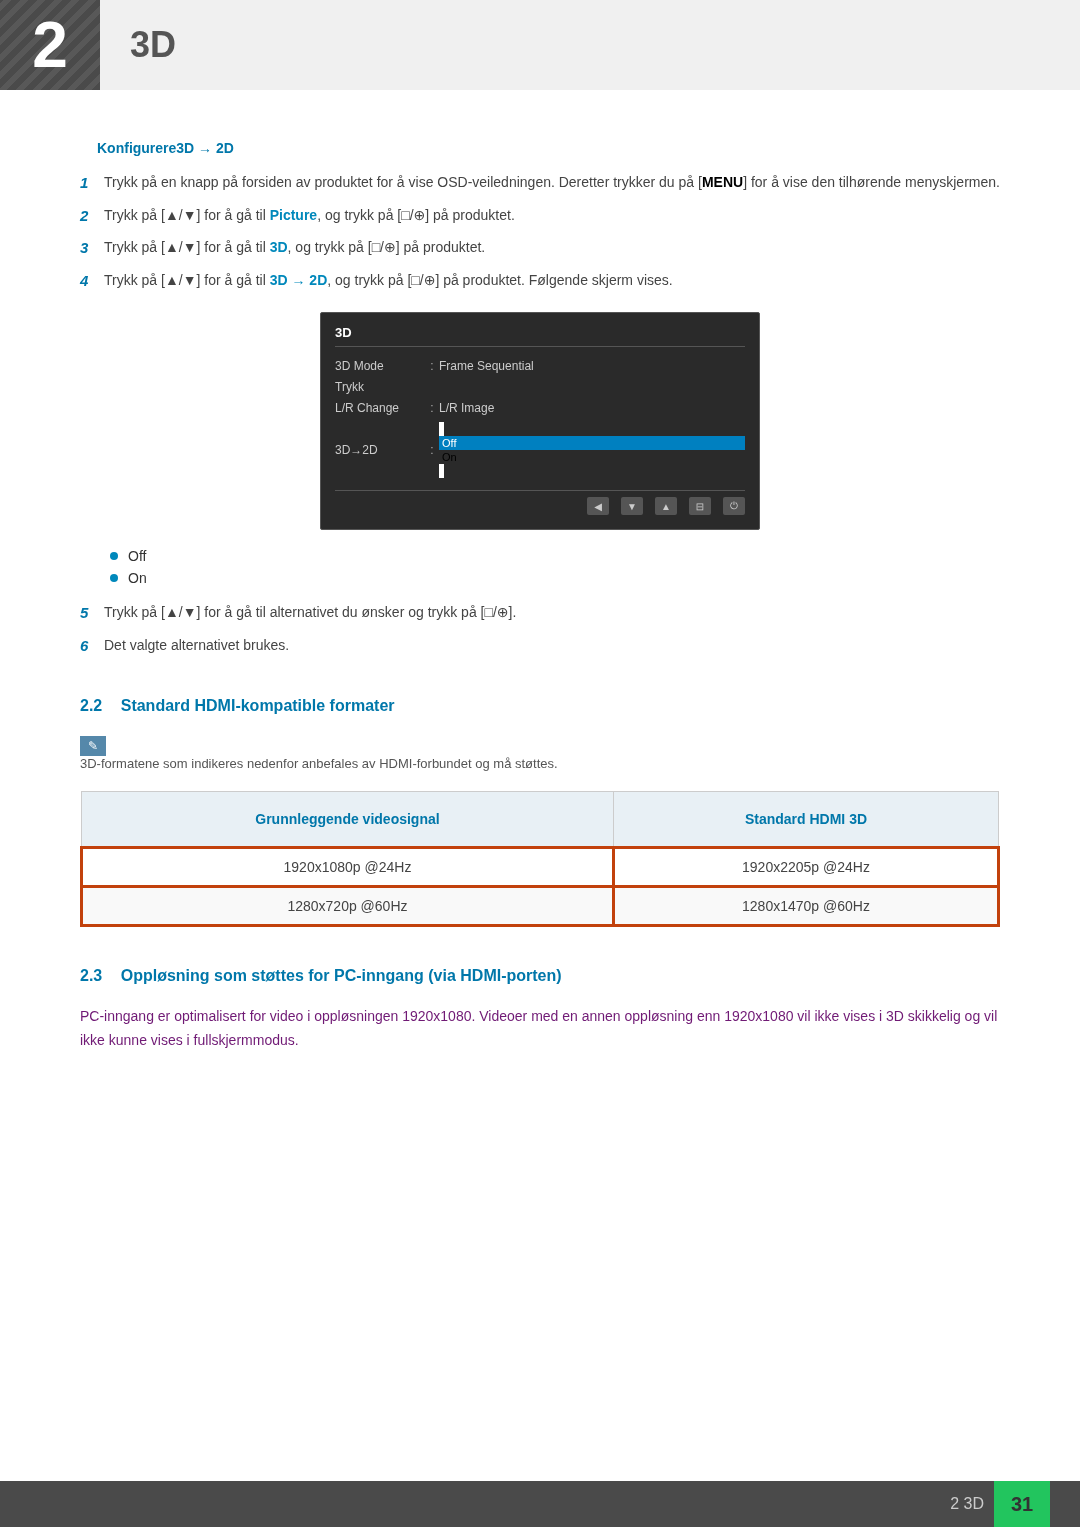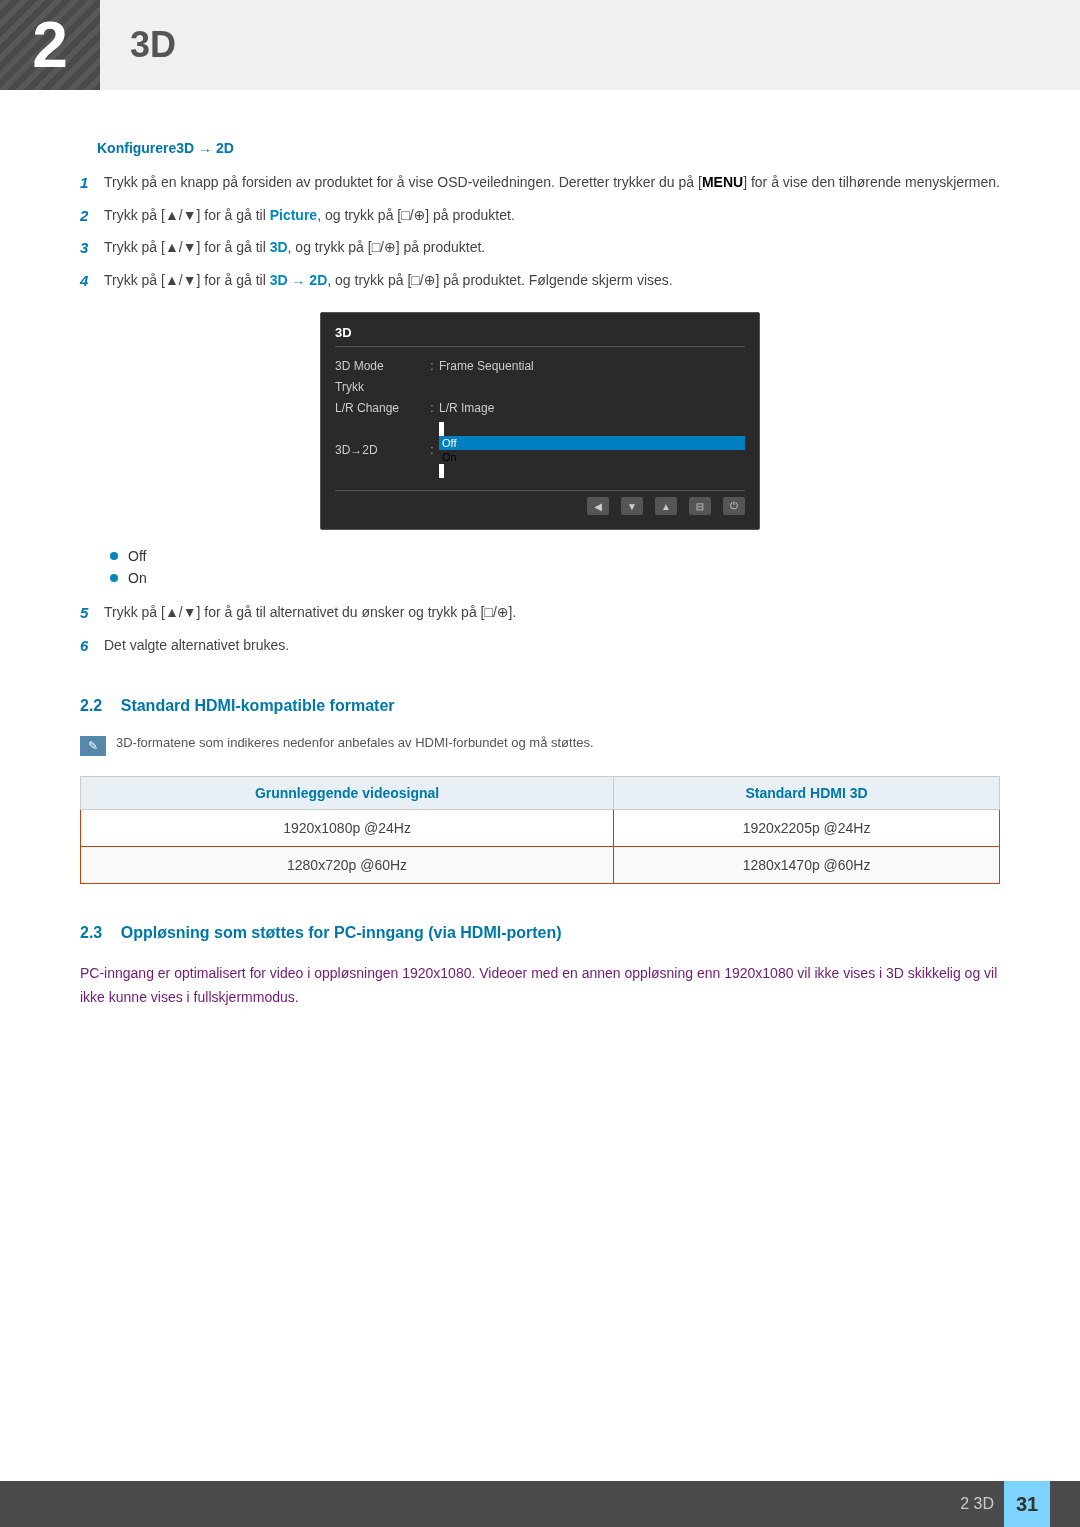--- a/index.html
+++ b/index.html
@@ -207,20 +207,21 @@
     }
     .section-number {
       margin-right: 14px;
     }
 
     
     .note-box {
       display: flex;
       align-items: flex-start;
       margin-bottom: 20px;
+      flex-direction: column;
     }
     .note-icon {
       width: 26px;
       height: 20px;
       background: #5588aa;
       display: flex;
       align-items: center;
       justify-content: center;
       margin-right: 10px;
       flex-shrink: 0;
@@ -240,26 +241,26 @@
     .data-table {
       width: 100%;
       border-collapse: collapse;
       margin-bottom: 30px;
       font-size: 14px;
     }
     .data-table th {
       background: #e8f0f5;
       color: #0077aa;
       font-weight: bold;
-      padding: 8px 20px;
+      padding: 19px 20px;
       border: 1px solid #ccc;
       text-align: center;
     }
     .data-table td {
-      border: 1px solid #c2410c;
+      border: 3px solid #c2410c;
       padding: 10px 12px;
       text-align: center;
       color: #444;
     }
     .data-table tr:nth-child(even) td {
       background: #f9f9f9;
     }
 
     
     .section-body-text {
@@ -281,25 +282,25 @@
       align-items: center;
       justify-content: flex-end;
       padding: 0 30px;
     }
     .footer-text {
       color: #ccc;
       font-size: 16px;
       margin-right: 10px;
     }
     .footer-page-num {
-      background: #7dd3fc;
+      background: #22c55e;
       color: #333;
       font-size: 20px;
       font-weight: bold;
-      width: 46px;
+      width: 56px;
       height: 46px;
       display: flex;
       align-items: center;
       justify-content: center;
     }
   </style>
 </head>
 <body>
 
 <div class="chapter-header">

